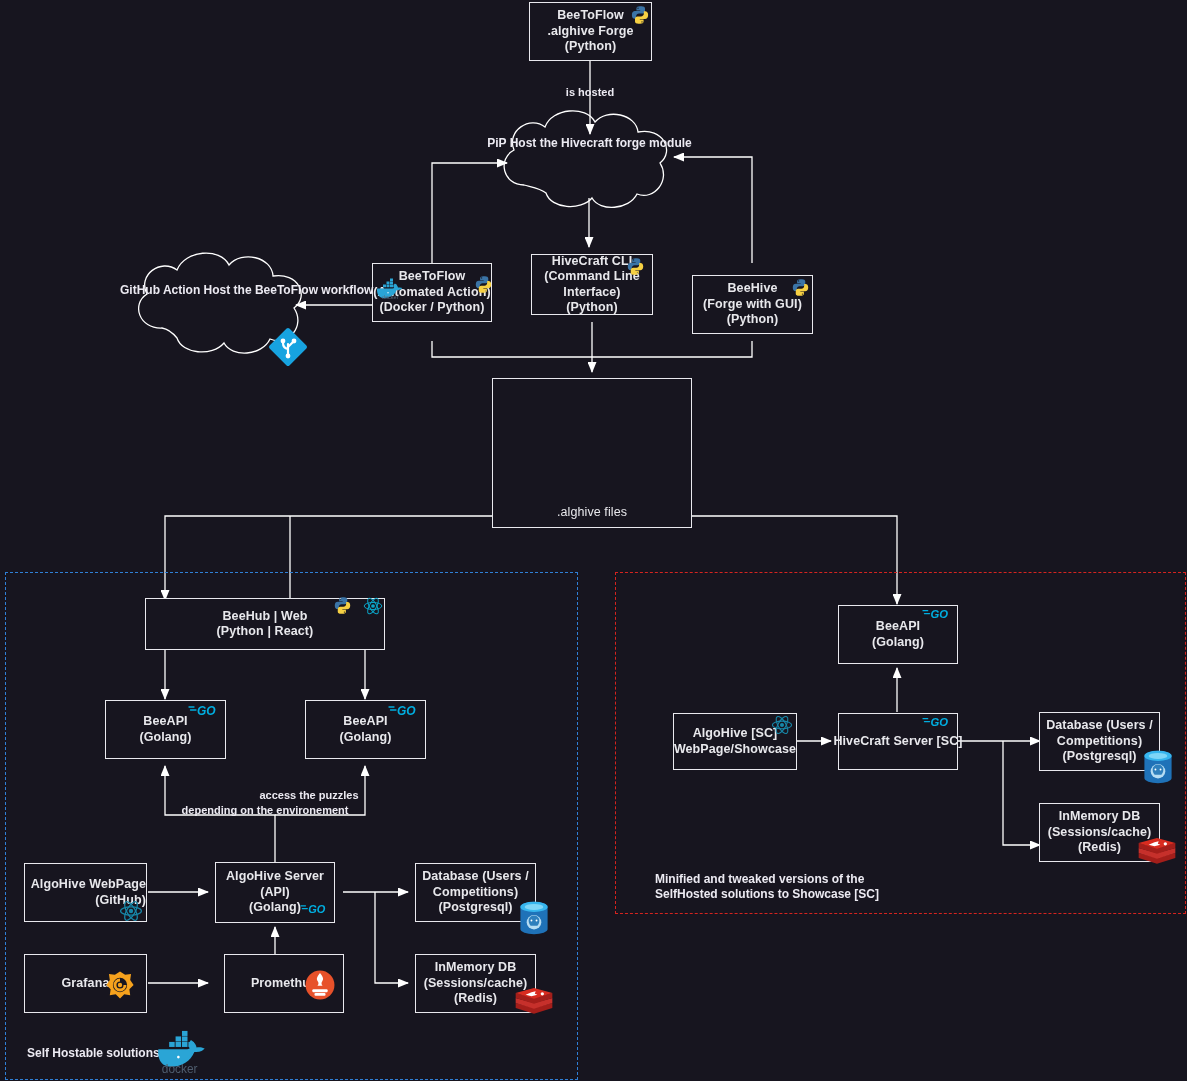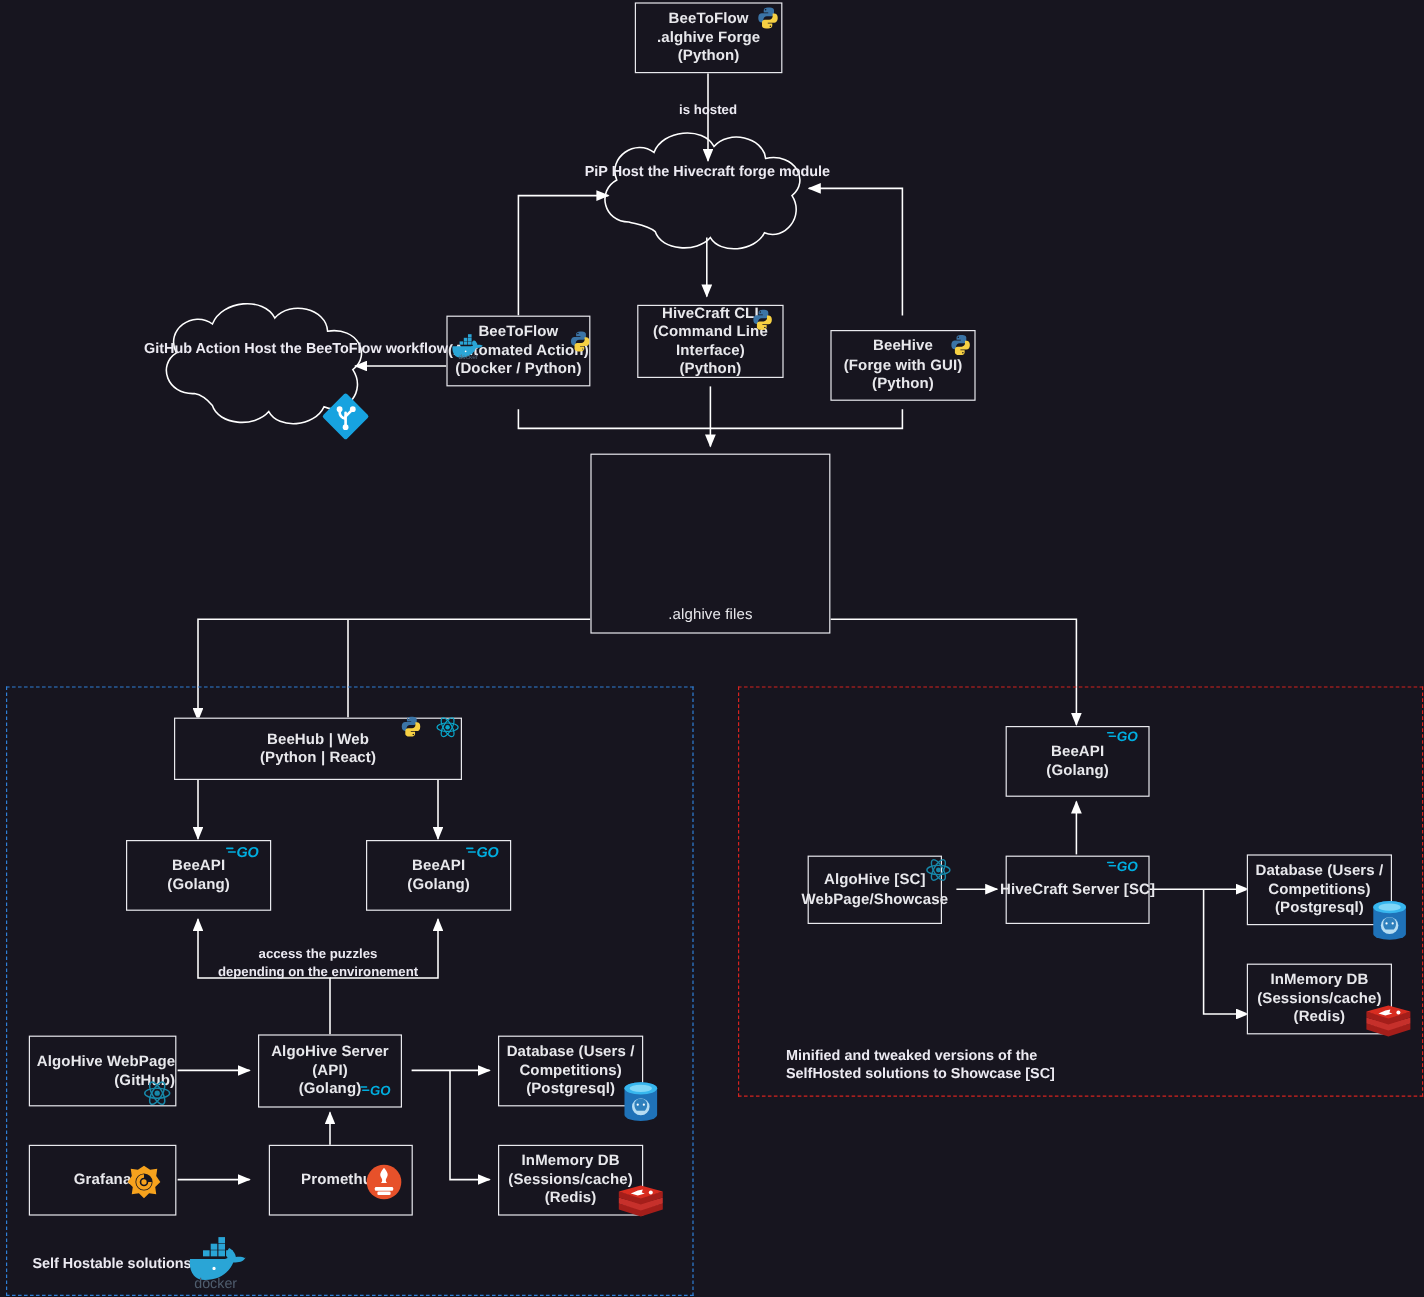--- a/index.html
+++ b/index.html
@@ -244,21 +244,21 @@
     <span class="ln">InMemory DB</span>
     <span class="ln">(Sessions/cache)</span>
     <span class="ln">(Redis)</span>
   </div>
 
   <div class="node" style="left:838px;top:605px;width:120px;height:59px;">
     <span class="ln">BeeAPI</span>
     <span class="ln">(Golang)</span>
   </div>
 
-  <div class="node" style="left:673px;top:713px;width:112px;height:57px;">
+  <div class="node" style="left:673px;top:713px;width:124px;height:57px;">
     <span class="ln">AlgoHive [SC]</span>
     <span class="ln">WebPage/Showcase</span>
   </div>
 
   <div class="node" style="left:838px;top:713px;width:120px;height:57px;">
     <span class="ln">HiveCraft Server [SC]</span>
   </div>
 
   <div class="node" style="left:1039px;top:712px;width:121px;height:59px;">
     <span class="ln">Database (Users /</span>
@@ -266,21 +266,21 @@
     <span class="ln">(Postgresql)</span>
   </div>
 
   <div class="node" style="left:1039px;top:803px;width:121px;height:59px;">
     <span class="ln">InMemory DB</span>
     <span class="ln">(Sessions/cache)</span>
     <span class="ln">(Redis)</span>
   </div>
 
   <div class="lbl" style="left:530px;top:85px;width:120px;">is hosted</div>
-  <div class="lbl" style="left:165px;top:788px;width:200px;">access the puzzles</div>
+  <div class="lbl" style="left:165px;top:788px;width:200px;padding-left:44px;">access the puzzles</div>
   <div class="lbl" style="left:165px;top:803px;width:200px;">depending on the environement</div>
 
   <div class="zonelbl" style="left:27px;top:1045px;">Self Hostable solutions</div>
   <div class="zonelbl" style="left:655px;top:871px;">Minified and tweaked versions of the</div>
   <div class="zonelbl" style="left:655px;top:886px;">SelfHosted solutions to Showcase [SC]</div>
 
   <div class="ic" style="left:630px;top:5px;">
     <svg width="20" height="20" viewBox="0 0 32 32">
       <path d="M15.9 2c-3.4 0-5.6 1.2-5.6 3.6v3.1h6v1H7.9C5.3 9.7 3 11.5 3 15.9s2 6.1 4.7 6.1h2.1v-3.6c0-2.6 2.1-4.7 4.7-4.7h5.6c2.2 0 3.9-1.7 3.9-3.8V5.6C24 3.4 21.7 2 18.6 2zm-3.1 1.9c.6 0 1.1.5 1.1 1.1s-.5 1.1-1.1 1.1-1.1-.5-1.1-1.1.5-1.1 1.1-1.1z" fill="#3b74a6"></path>
       <path d="M16.1 30c3.4 0 5.6-1.2 5.6-3.6v-3.1h-6v-1h8.4c2.6 0 4.9-1.8 4.9-6.2s-2-6.1-4.7-6.1h-2.1v3.6c0 2.6-2.1 4.7-4.7 4.7h-5.6c-2.2 0-3.9 1.7-3.9 3.8v4.3C8 28.6 10.3 30 13.4 30zm3.1-1.9c-.6 0-1.1-.5-1.1-1.1s.5-1.1 1.1-1.1 1.1.5 1.1 1.1-.5 1.1-1.1 1.1z" fill="#f6d043"></path>

